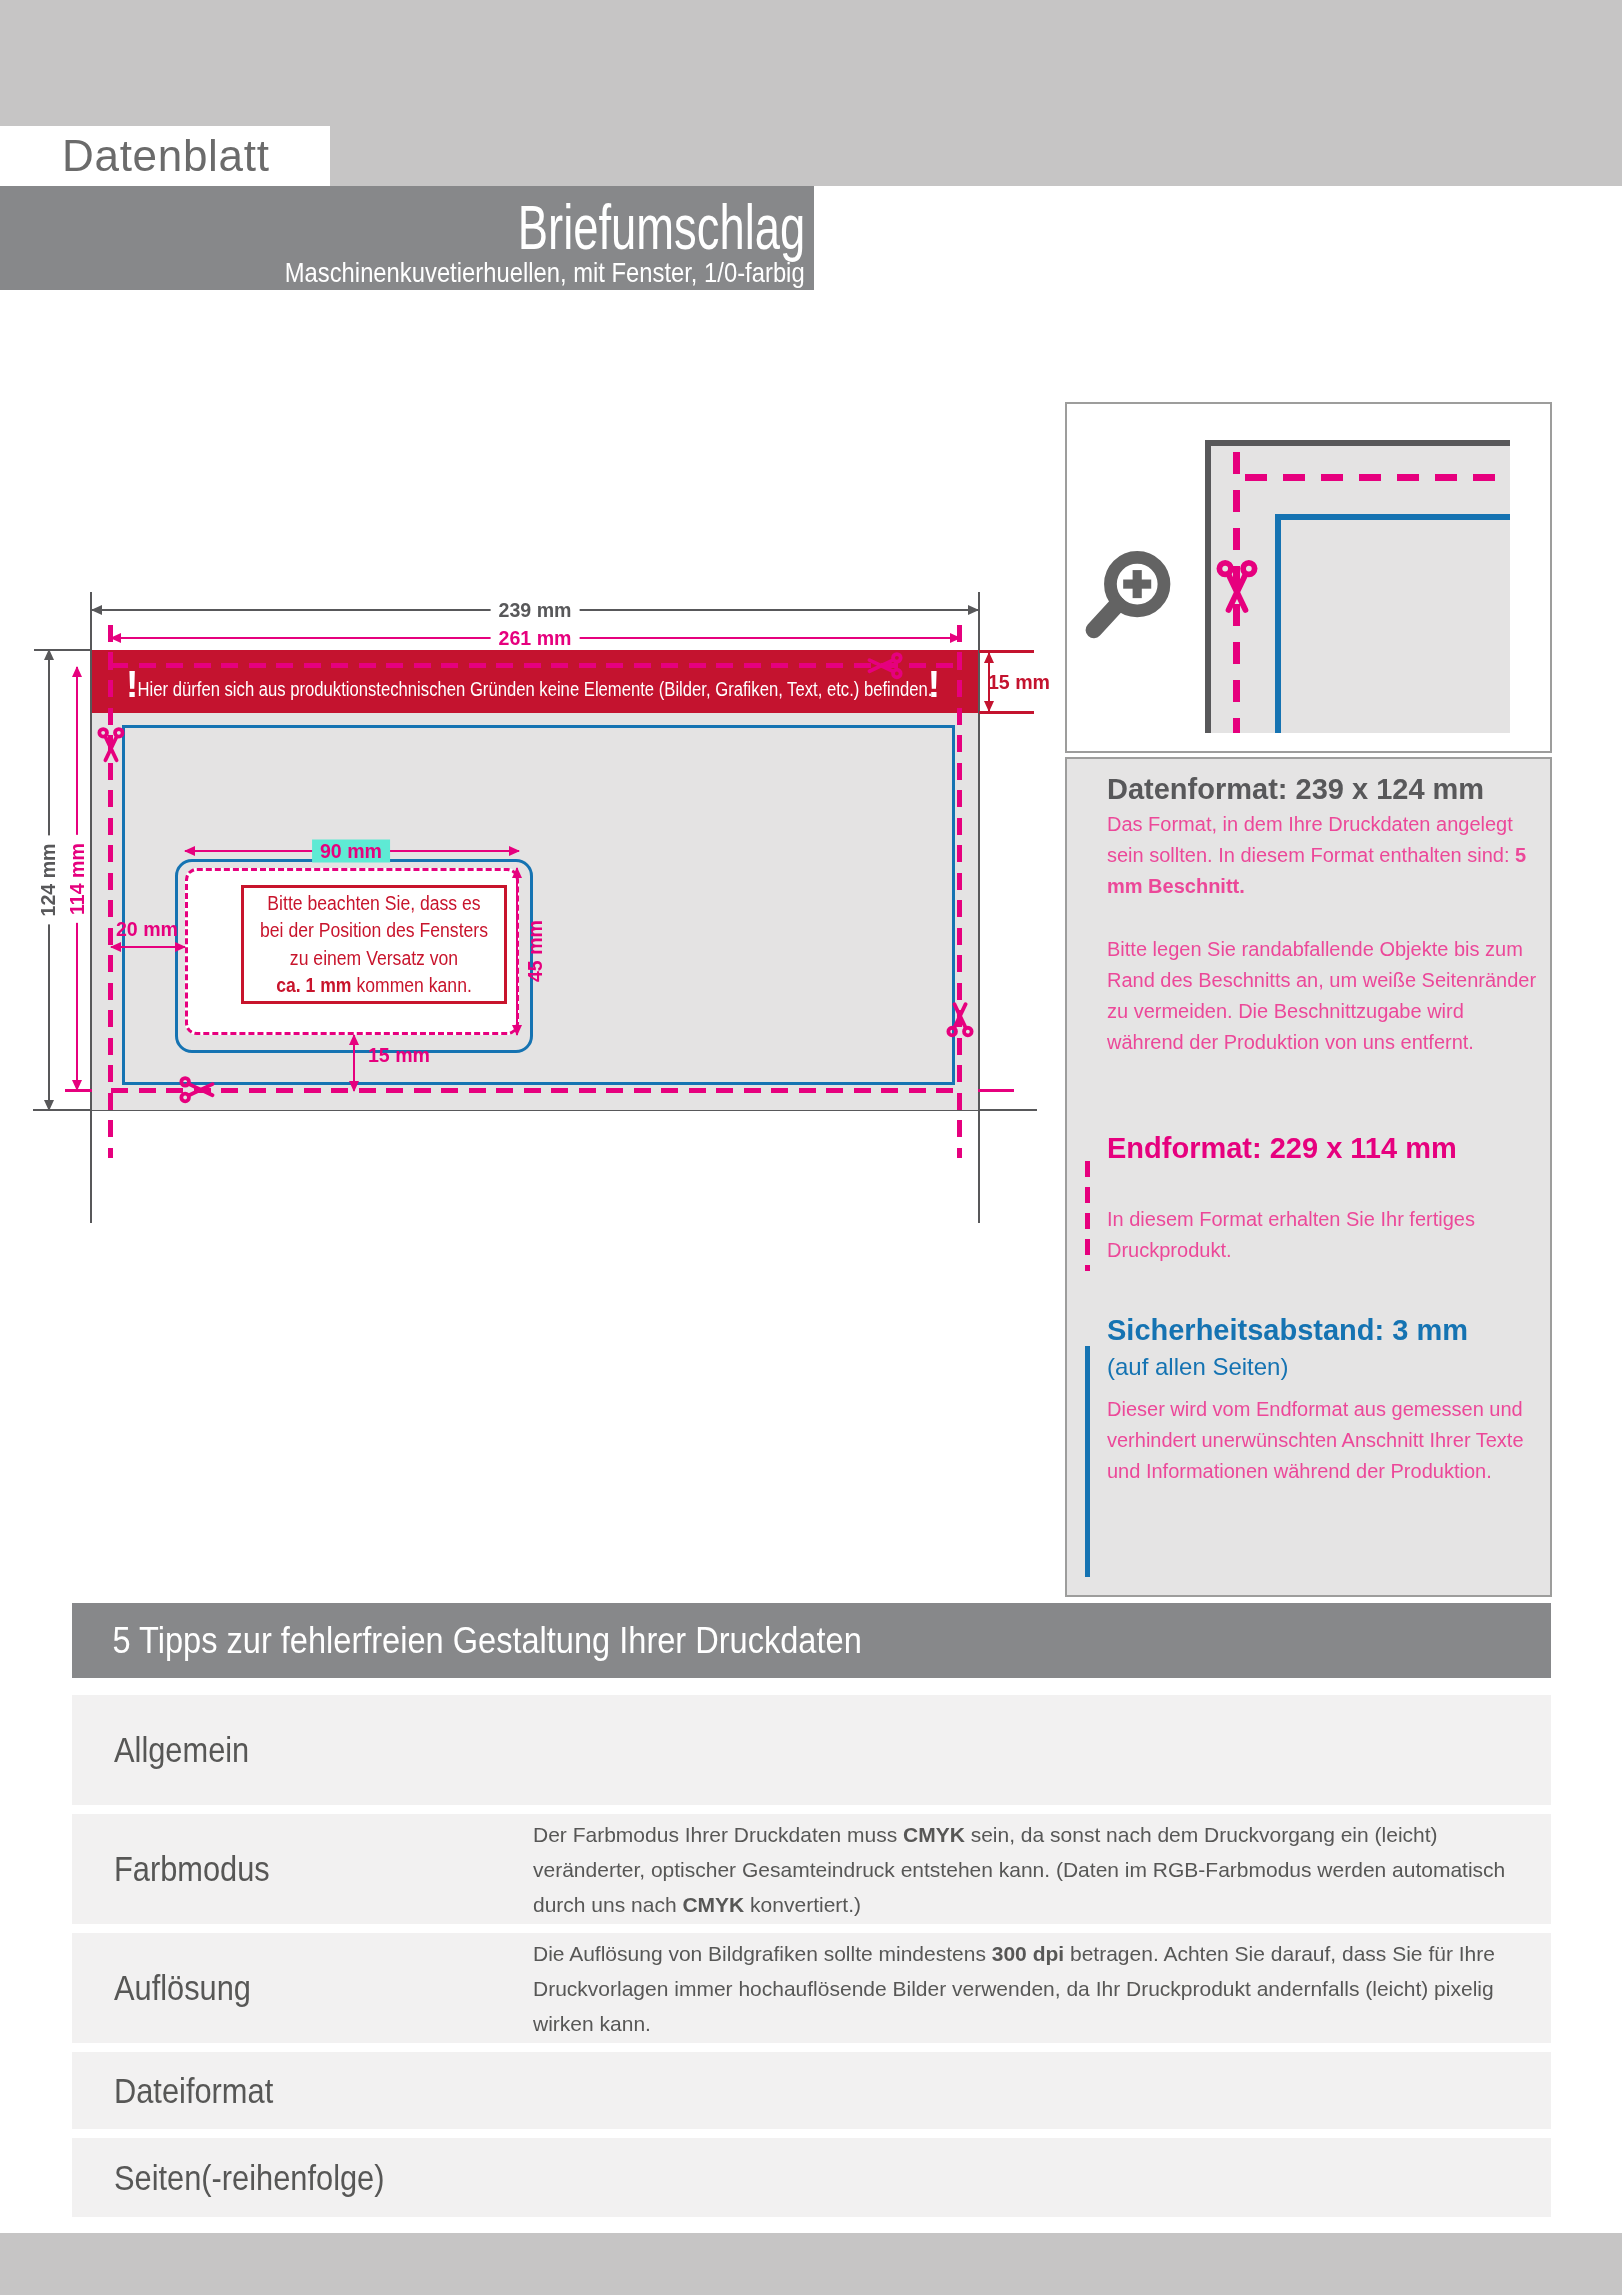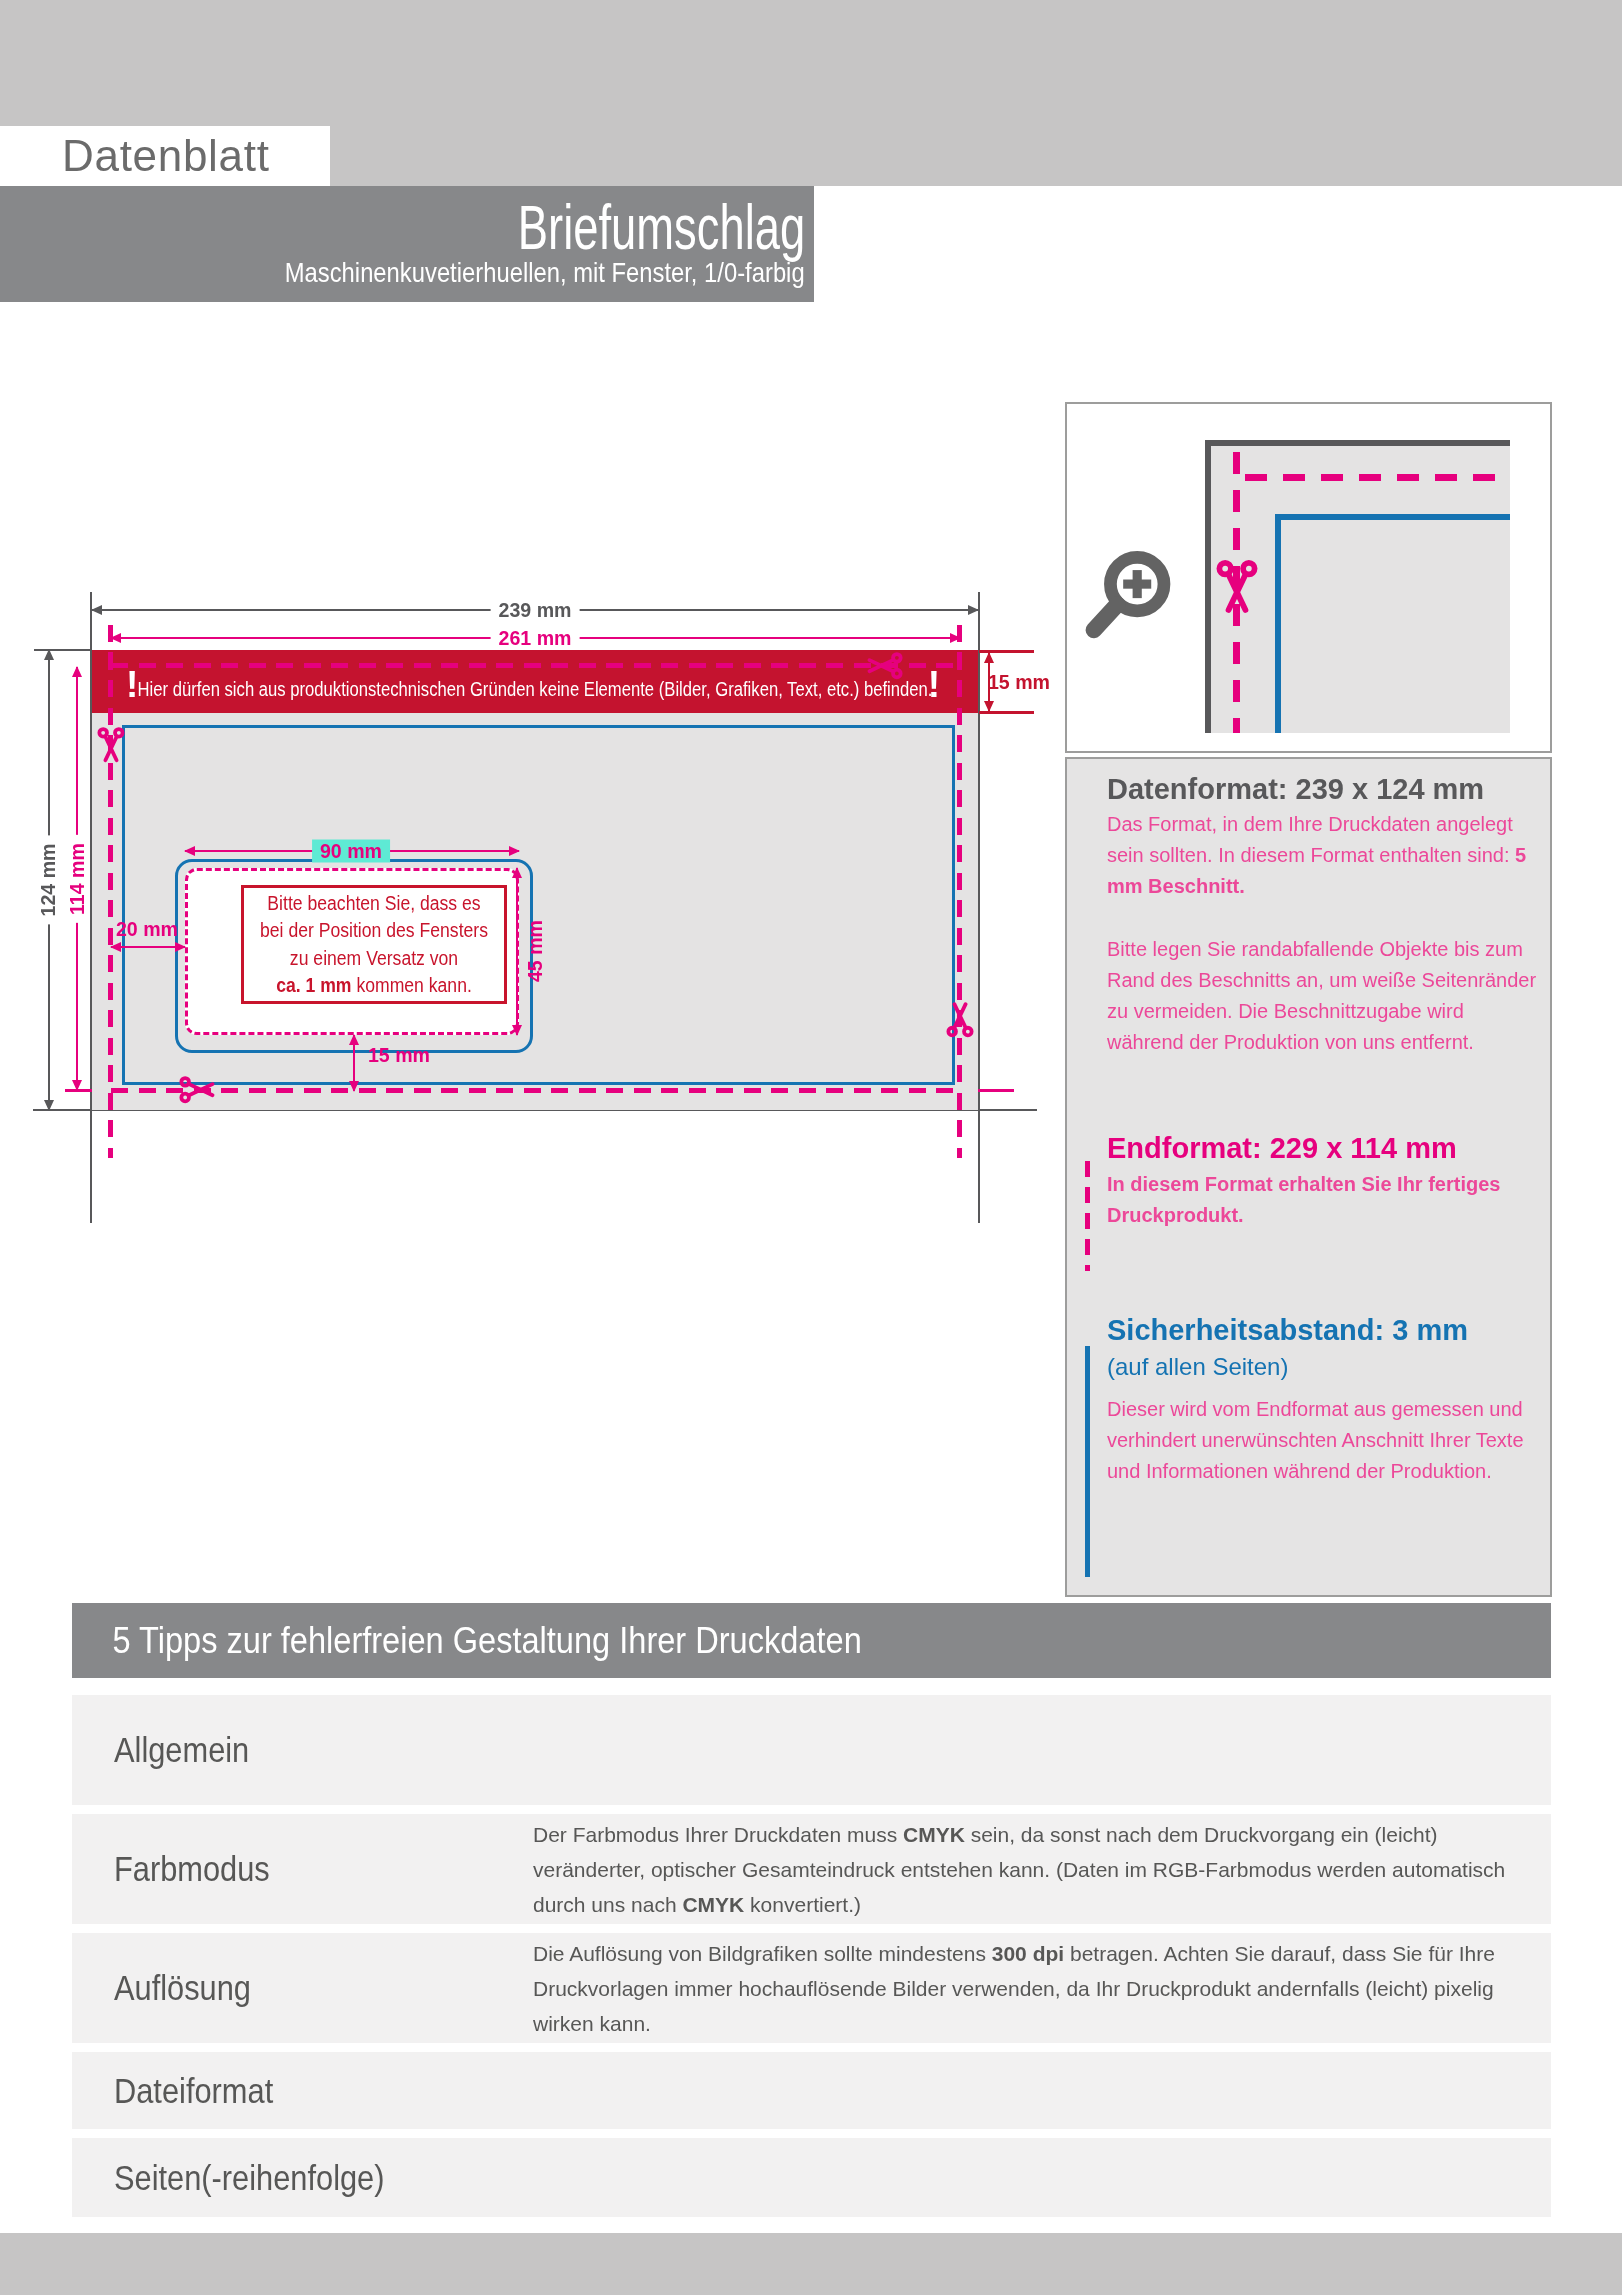--- a/index.html
+++ b/index.html
@@ -5,21 +5,21 @@
   html,body{margin:0;padding:0;}
   body{
     width:1623px;height:2295px;position:relative;overflow:hidden;background:#ffffff;
     font-family:"Liberation Sans","DejaVu Sans",sans-serif;color:#575756;
   }
   .abs{position:absolute;}
   
   .top-band{left:0;top:0;width:1623px;height:186px;background:#c6c5c5;}
   .datenblatt-box{left:0;top:126px;width:330px;height:60px;background:#ffffff;display:flex;align-items:center;}
   .datenblatt-box span{font-size:44px;color:#6b6b6b;padding-left:62px;letter-spacing:0.7px;}
-  .title-bar{left:0;top:186px;width:814px;height:116px;background:#87888a;color:#fff;text-decoration:underline;}
+  .title-bar{left:0;top:186px;width:814px;height:104px;background:#87888a;color:#fff;text-decoration:underline;}
   .product-title{position:absolute;right:9.2px;top:5.2px;font-size:63px;white-space:nowrap;transform:scaleX(.72);transform-origin:right center;}
   .product-sub{position:absolute;right:9.2px;top:71px;font-size:28px;white-space:nowrap;transform:scaleX(.85);transform-origin:right center;}
   
   .dim-h{position:absolute;height:2px;background:currentColor;}
   .dim-h::before{content:"";position:absolute;left:-1.3px;top:50%;transform:translateY(-50%);border-top:5.9px solid transparent;border-bottom:5.9px solid transparent;border-right:11.8px solid currentColor;}
   .dim-h::after{content:"";position:absolute;right:-1.3px;top:50%;transform:translateY(-50%);border-top:5.9px solid transparent;border-bottom:5.9px solid transparent;border-left:11.8px solid currentColor;}
   .dim-v{position:absolute;width:2px;background:currentColor;}
   .dim-v::before{content:"";position:absolute;top:-1.3px;left:50%;transform:translateX(-50%);border-left:5.9px solid transparent;border-right:5.9px solid transparent;border-bottom:11.8px solid currentColor;}
   .dim-v::after{content:"";position:absolute;bottom:-1.3px;left:50%;transform:translateX(-50%);border-left:5.9px solid transparent;border-right:5.9px solid transparent;border-top:11.8px solid currentColor;}
   .dimlab{position:absolute;font-weight:bold;font-size:19.6px;white-space:nowrap;transform:translate(-50%,-50%);}
@@ -182,21 +182,21 @@
 
 <div class="abs info-panel"></div>
 <div class="ip-h gray" style="top:773px;">Datenformat: 239 x 124 mm</div>
 <div class="ip-p" style="top:809px;">
   <span>Das Format, in dem Ihre Druckdaten angelegt sein sollten. In diesem Format enthalten sind: </span><span class="b">5 mm Beschnitt.</span>
 </div>
 <div class="ip-p" style="top:934px;">Bitte legen Sie randabfallende Objekte bis zum Rand des Beschnitts an, um weiße Seitenränder zu vermeiden. Die Beschnittzugabe wird während der Produktion von uns entfernt.</div>
 
 <div class="abs" style="left:1085px;top:1161px;width:5.2px;height:110px;background:repeating-linear-gradient(180deg,#e6007e 0 15.7px,transparent 15.7px 26px);"></div>
 <div class="ip-h pinkt" style="top:1132px;">Endformat: 229 x 114 mm</div>
-<div class="ip-p" style="top:1169px;font-weight:bold;">In diesem Format erhalten Sie Ihr fertiges Druckprodukt.</div>
+<div class="ip-p" style="top:1204px;">In diesem Format erhalten Sie Ihr fertiges Druckprodukt.</div>
 
 <div class="abs" style="left:1085px;top:1346px;width:5.2px;height:231px;background:#1573b2;"></div>
 <div class="ip-h bluet" style="top:1314px;">Sicherheitsabstand: 3 mm</div>
 <div class="abs bluet" style="left:1107px;top:1353px;font-size:24px;">(auf allen Seiten)</div>
 <div class="ip-p" style="top:1394px;">Dieser wird vom Endformat aus gemessen und verhindert unerwünschten Anschnitt Ihrer Texte und Informationen während der Produktion.</div>
 
 <div class="abs tips-bar">
   <span>5 Tipps zur fehlerfreien Gestaltung Ihrer Druckdaten</span>
 </div>
 

